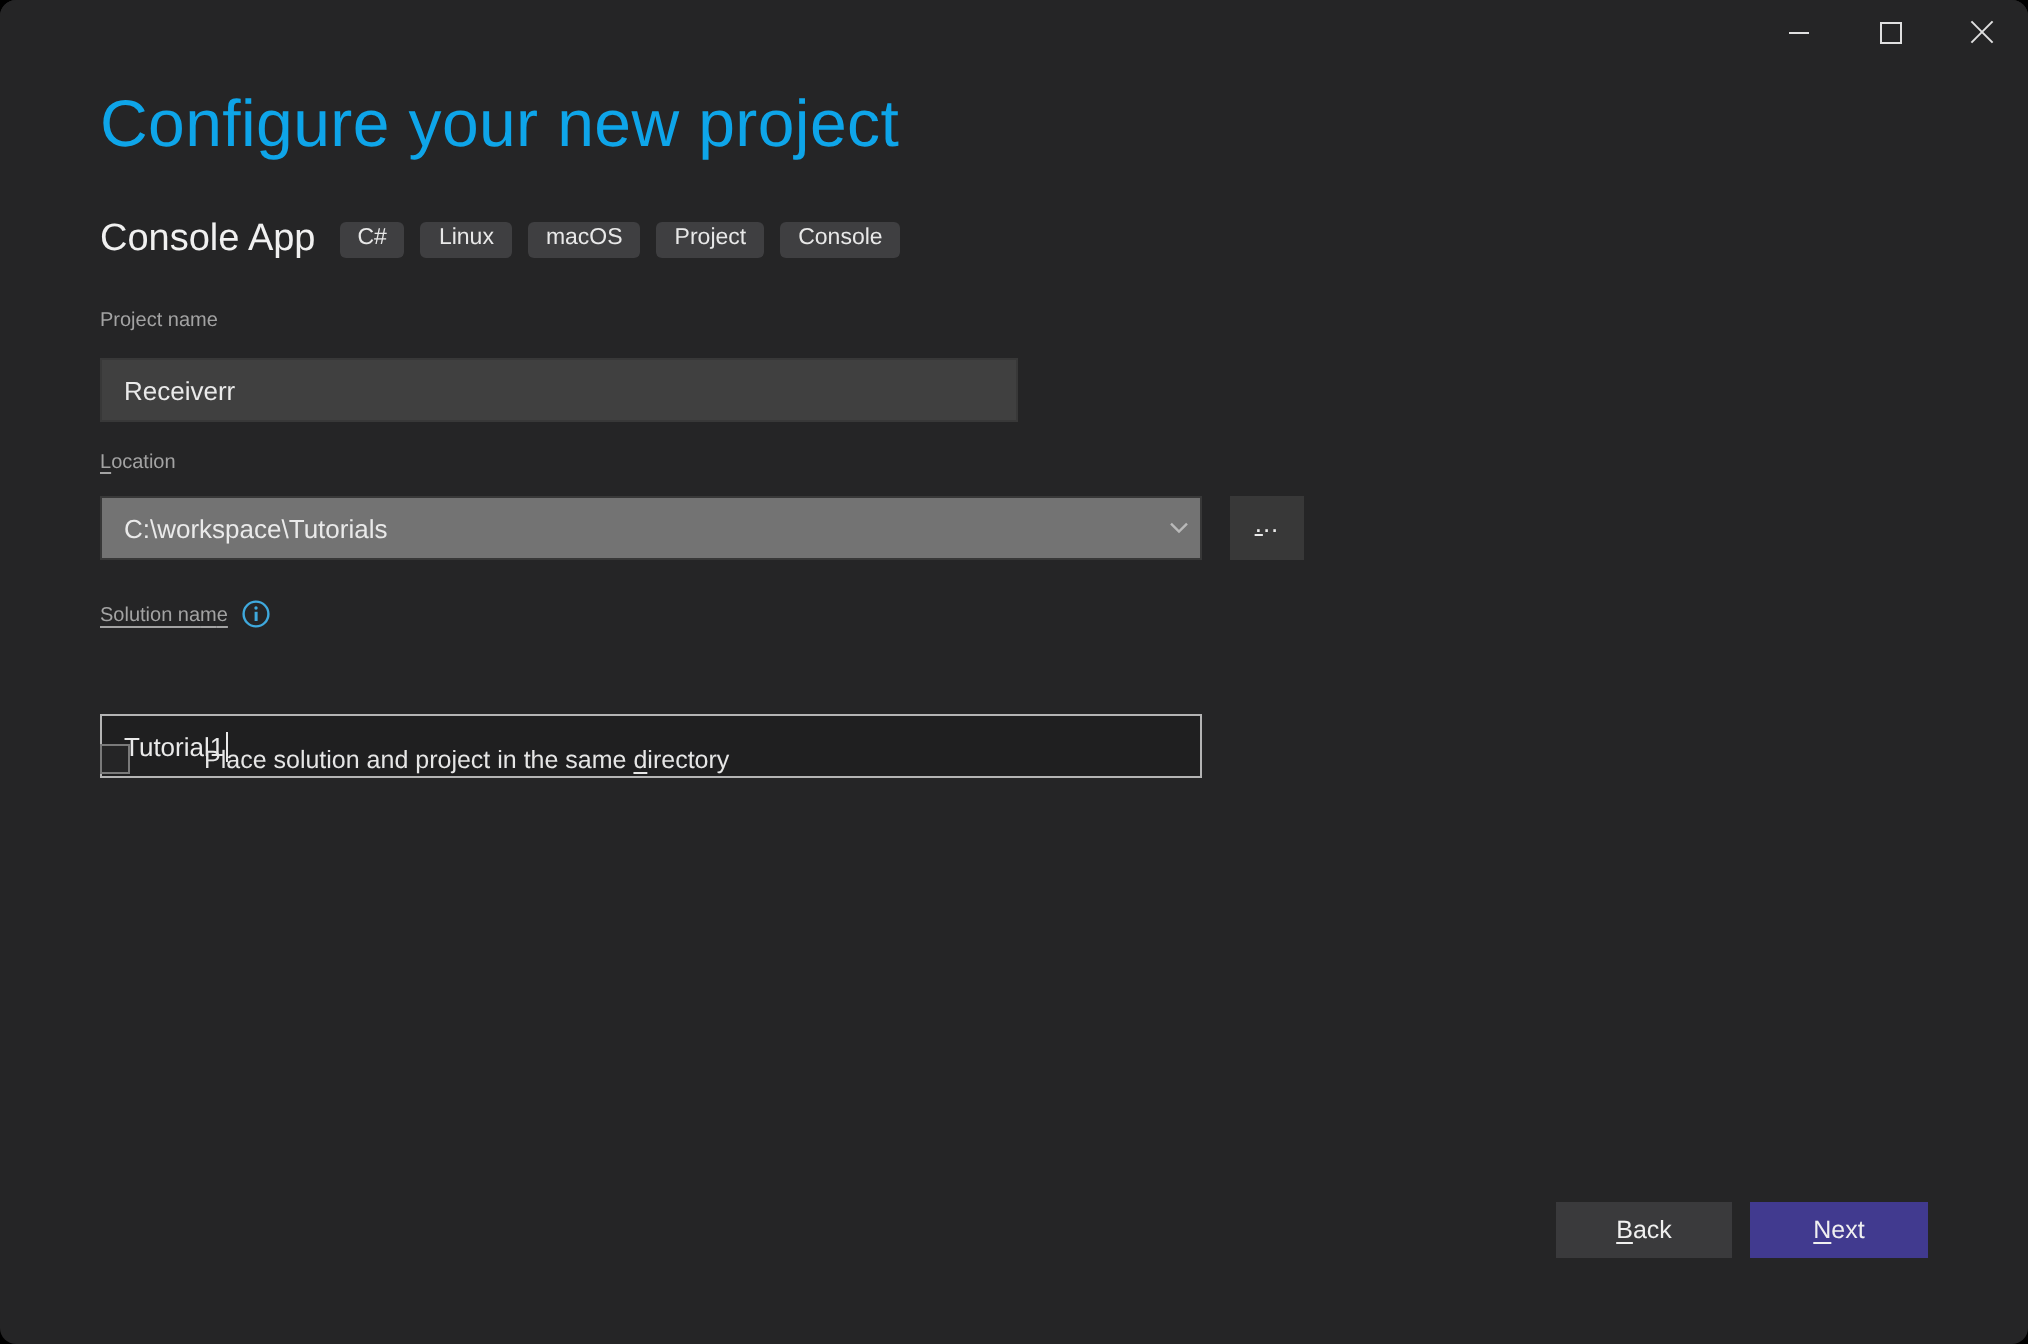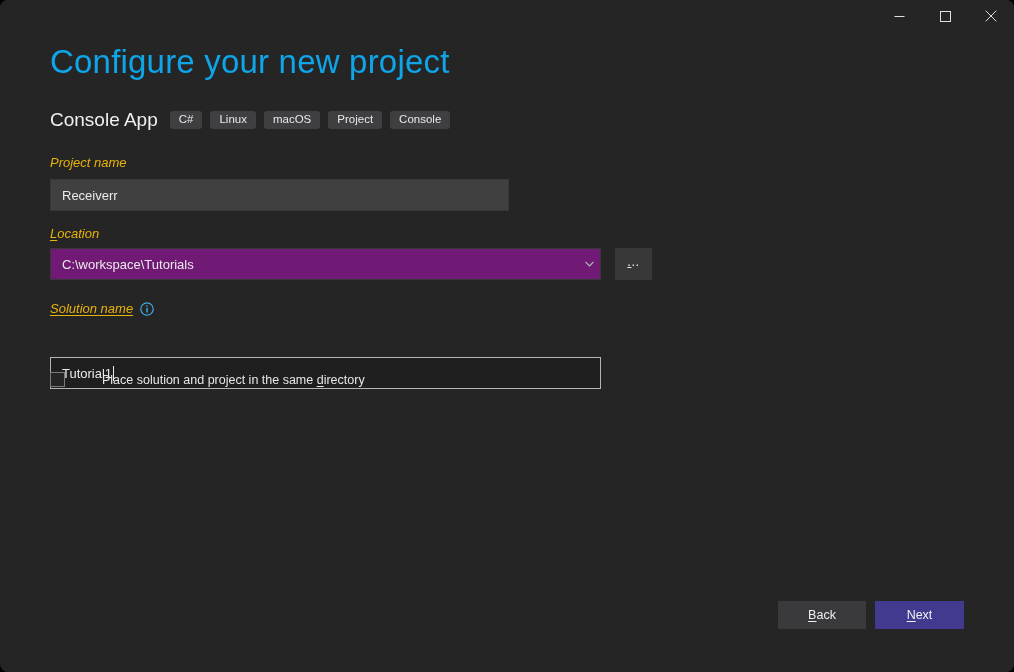--- a/index.html
+++ b/index.html
@@ -91,24 +91,23 @@
     background: #3f3f41;
     color: #e8e8e8;
     font-size: 11.5px;
     border-radius: 3px;
     white-space: nowrap;
     line-height: 1;
   }
 
   .field-label {
     position: absolute;
-    font-size: 13px;
-    color: #eab308;
-    white-space: nowrap;
-    font-style: italic;
+    font-size: 10px;
+    color: #a3a3a3;
+    white-space: nowrap;
   }
   .ak { text-decoration: underline; text-underline-offset: 2px; }
 
   .text-input {
     position: absolute;
     left: 50px;
     width: 459px;
     height: 32px;
     background: #404040;
     border: 1px solid #383838;
@@ -120,21 +119,21 @@
     border-radius: 0;
   }
 
   
   #location-combo {
     position: absolute;
     left: 50px;
     top: 216px;
     width: 551px;
     height: 32px;
-    background: #701a75;
+    background: #737373;
     border: 1px solid #383838;
     display: flex;
     align-items: center;
   }
   #location-value {
     flex: 1;
     color: #eaeaea;
     font-size: 13px;
     padding-left: 11px;
     white-space: nowrap;

